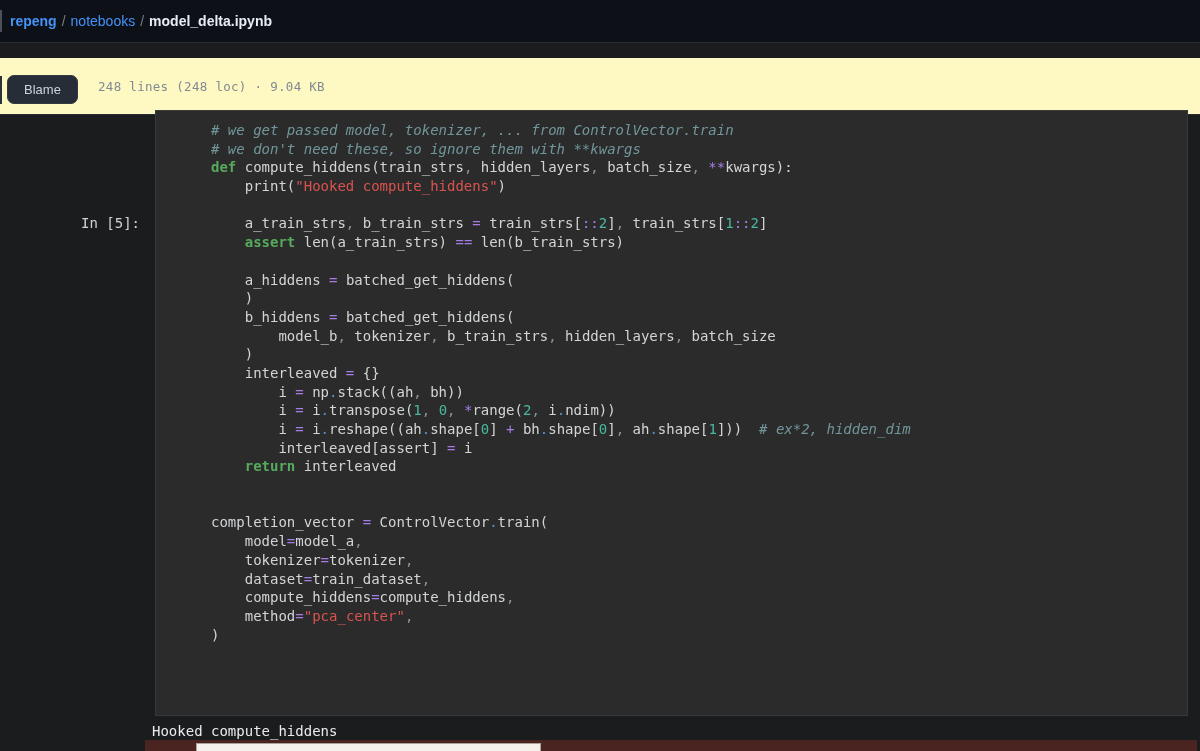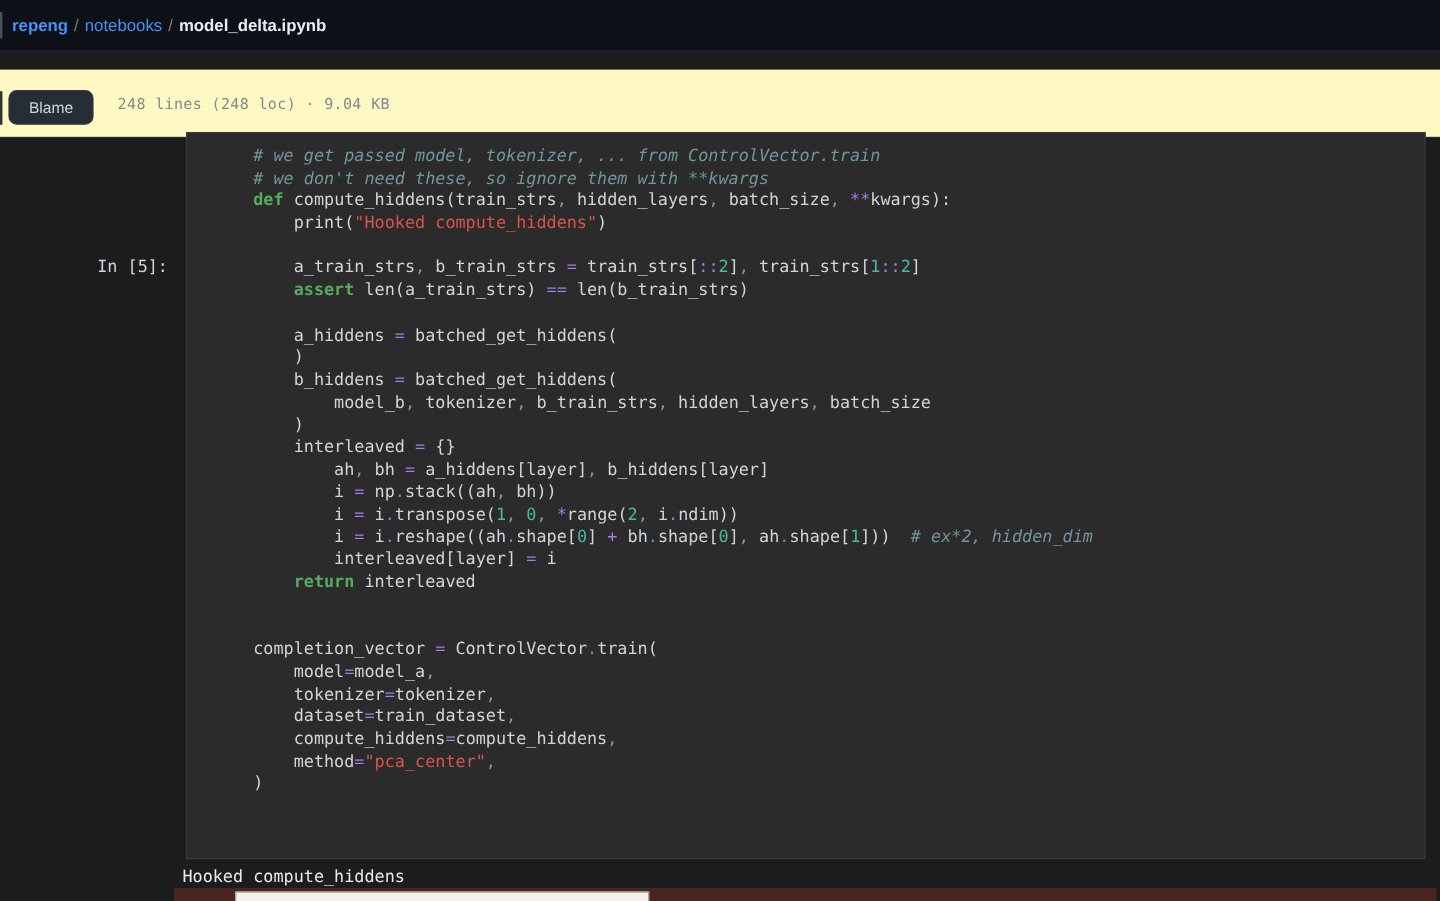--- a/index.html
+++ b/index.html
@@ -137,25 +137,24 @@
         <div class="code-line">&nbsp;</div>
         <div class="code-line"><span class="tok-t">    a_train_strs</span><span class="tok-m">,</span><span class="tok-t"> b_train_strs </span><span class="tok-o">=</span><span class="tok-t"> train_strs[</span><span class="tok-o">::</span><span class="tok-n">2</span><span class="tok-t">]</span><span class="tok-m">,</span><span class="tok-t"> train_strs[</span><span class="tok-n">1</span><span class="tok-o">::</span><span class="tok-n">2</span><span class="tok-t">]</span></div>
         <div class="code-line"><span class="tok-t">    </span><span class="tok-k">assert</span><span class="tok-t"> len(a_train_strs) </span><span class="tok-o">==</span><span class="tok-t"> len(b_train_strs)</span></div>
         <div class="code-line">&nbsp;</div>
         <div class="code-line"><span class="tok-t">    a_hiddens </span><span class="tok-o">=</span><span class="tok-t"> batched_get_hiddens(</span></div>
         <div class="code-line"><span class="tok-t">    )</span></div>
         <div class="code-line"><span class="tok-t">    b_hiddens </span><span class="tok-o">=</span><span class="tok-t"> batched_get_hiddens(</span></div>
         <div class="code-line"><span class="tok-t">        model_b</span><span class="tok-m">,</span><span class="tok-t"> tokenizer</span><span class="tok-m">,</span><span class="tok-t"> b_train_strs</span><span class="tok-m">,</span><span class="tok-t"> hidden_layers</span><span class="tok-m">,</span><span class="tok-t"> batch_size</span></div>
         <div class="code-line"><span class="tok-t">    )</span></div>
         <div class="code-line"><span class="tok-t">    interleaved </span><span class="tok-o">=</span><span class="tok-t"> {}</span></div>
-        <div class="code-line"><span class="tok-t">        ah</span><span class="tok-m">,</span><span class="tok-t"> bh </span><span class="tok-o">=</span><span class="tok-t"> a_hiddens[layer]</span><span class="tok-m">,</span><span class="tok-t"> b_hiddens[layer]</span></div>
         <div class="code-line"><span class="tok-t">        i </span><span class="tok-o">=</span><span class="tok-t"> np</span><span class="tok-d">.</span><span class="tok-t">stack((ah</span><span class="tok-m">,</span><span class="tok-t"> bh))</span></div>
         <div class="code-line"><span class="tok-t">        i </span><span class="tok-o">=</span><span class="tok-t"> i</span><span class="tok-d">.</span><span class="tok-t">transpose(</span><span class="tok-n">1</span><span class="tok-m">,</span><span class="tok-t"> </span><span class="tok-n">0</span><span class="tok-m">,</span><span class="tok-t"> </span><span class="tok-o">*</span><span class="tok-t">range(</span><span class="tok-n">2</span><span class="tok-m">,</span><span class="tok-t"> i</span><span class="tok-d">.</span><span class="tok-t">ndim))</span></div>
         <div class="code-line"><span class="tok-t">        i </span><span class="tok-o">=</span><span class="tok-t"> i</span><span class="tok-d">.</span><span class="tok-t">reshape((ah</span><span class="tok-d">.</span><span class="tok-t">shape[</span><span class="tok-n">0</span><span class="tok-t">] </span><span class="tok-o">+</span><span class="tok-t"> bh</span><span class="tok-d">.</span><span class="tok-t">shape[</span><span class="tok-n">0</span><span class="tok-t">]</span><span class="tok-m">,</span><span class="tok-t"> ah</span><span class="tok-d">.</span><span class="tok-t">shape[</span><span class="tok-n">1</span><span class="tok-t">]))  </span><span class="tok-c"># ex*2, hidden_dim</span></div>
-        <div class="code-line"><span class="tok-t">        interleaved[layer] </span><span class="tok-o">=</span><span class="tok-t"> i</span></div>
+        <div class="code-line"><span class="tok-t">        interleaved[assert] </span><span class="tok-o">=</span><span class="tok-t"> i</span></div>
         <div class="code-line"><span class="tok-t">    </span><span class="tok-k">return</span><span class="tok-t"> interleaved</span></div>
         <div class="code-line">&nbsp;</div>
         <div class="code-line">&nbsp;</div>
         <div class="code-line"><span class="tok-t">completion_vector </span><span class="tok-o">=</span><span class="tok-t"> ControlVector</span><span class="tok-d">.</span><span class="tok-t">train(</span></div>
         <div class="code-line"><span class="tok-t">    model</span><span class="tok-o">=</span><span class="tok-t">model_a</span><span class="tok-m">,</span></div>
         <div class="code-line"><span class="tok-t">    tokenizer</span><span class="tok-o">=</span><span class="tok-t">tokenizer</span><span class="tok-m">,</span></div>
         <div class="code-line"><span class="tok-t">    dataset</span><span class="tok-o">=</span><span class="tok-t">train_dataset</span><span class="tok-m">,</span></div>
         <div class="code-line"><span class="tok-t">    compute_hiddens</span><span class="tok-o">=</span><span class="tok-t">compute_hiddens</span><span class="tok-m">,</span></div>
         <div class="code-line"><span class="tok-t">    method</span><span class="tok-o">=</span><span class="tok-s">"pca_center"</span><span class="tok-m">,</span></div>
         <div class="code-line"><span class="tok-t">)</span></div>

